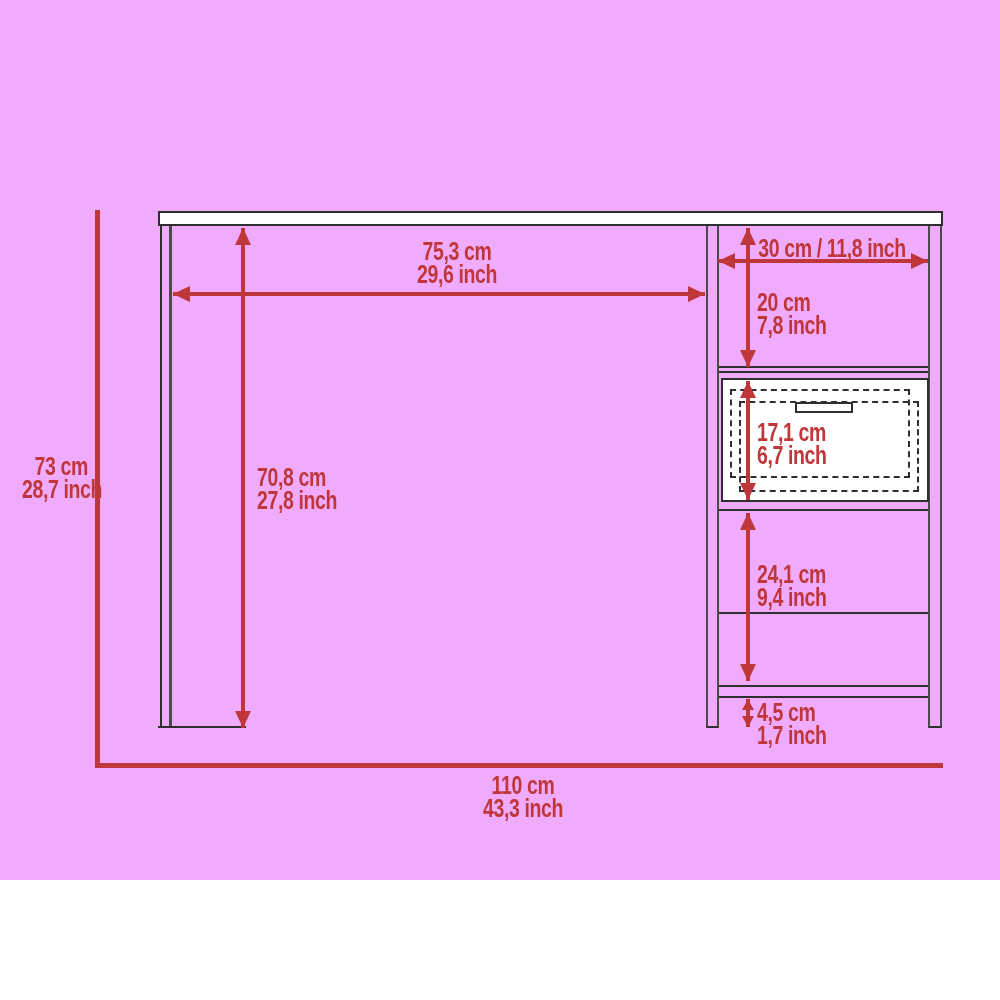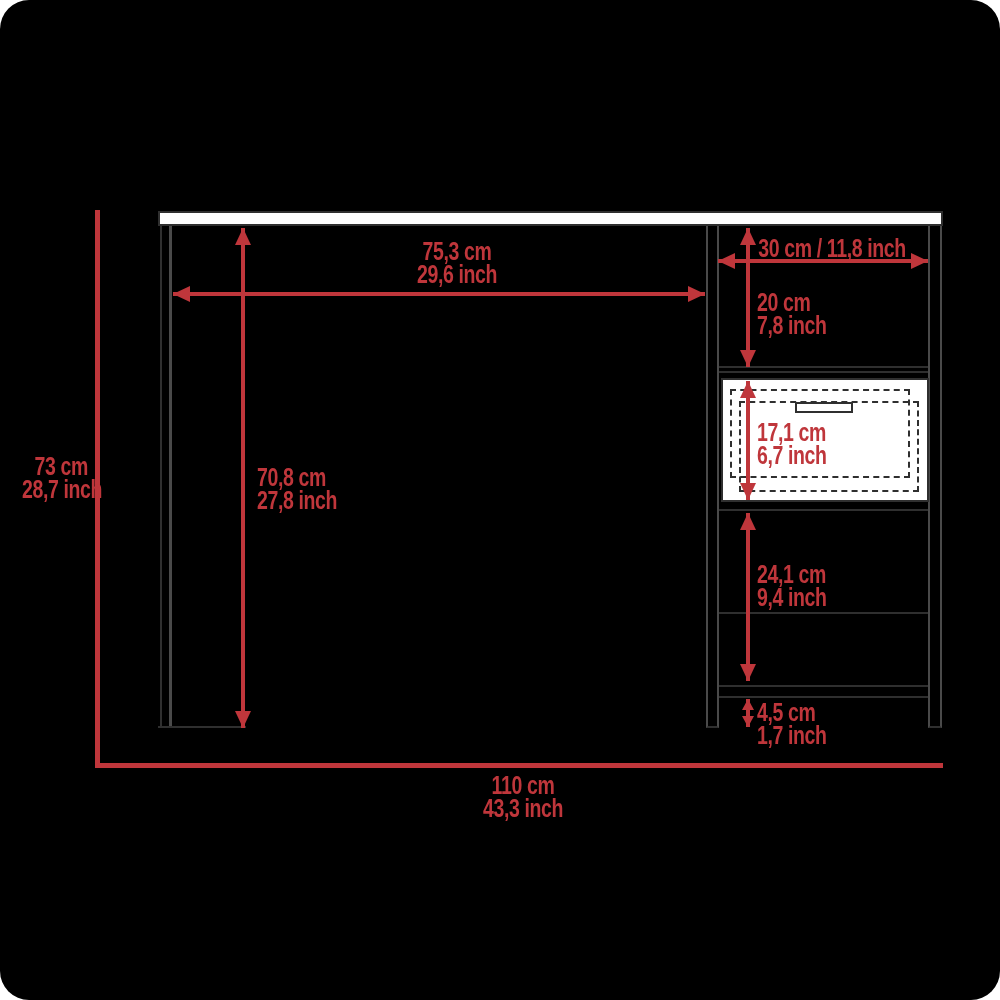--- a/index.html
+++ b/index.html
@@ -2,23 +2,22 @@
 <html><head>
 <meta charset="utf-8">
 <style>
   :root{
     --red:#BF363B;
     --ink:#2F2F2F;
     --ink2:#4A4A4A;
   }
   html,body{margin:0;padding:0;background:#fff;}
   .canvas{
-    position:relative;width:1000px;height:1000px;background:#000000;overflow:hidden;
+    position:relative;width:1000px;height:880px;background:#f0abfc;overflow:hidden;
     font-family:"Liberation Sans",sans-serif;
-    border-radius:29px;
   }
   .abs{position:absolute;box-sizing:border-box;}
   
   .board{border:2px solid var(--ink);background:#fff;}
   .wall{border-left:2px solid var(--ink2);border-right:2px solid var(--ink2);border-bottom:2px solid var(--ink);}
   .shelf{border-top:2px solid var(--ink);border-bottom:2px solid var(--ink);}
   .hline{background:var(--ink);height:2px;}
   .vline{background:var(--ink);width:2px;}
   .vline.thick{width:3px;background:var(--ink2);}
   .dash{border:2px dashed var(--ink);}

